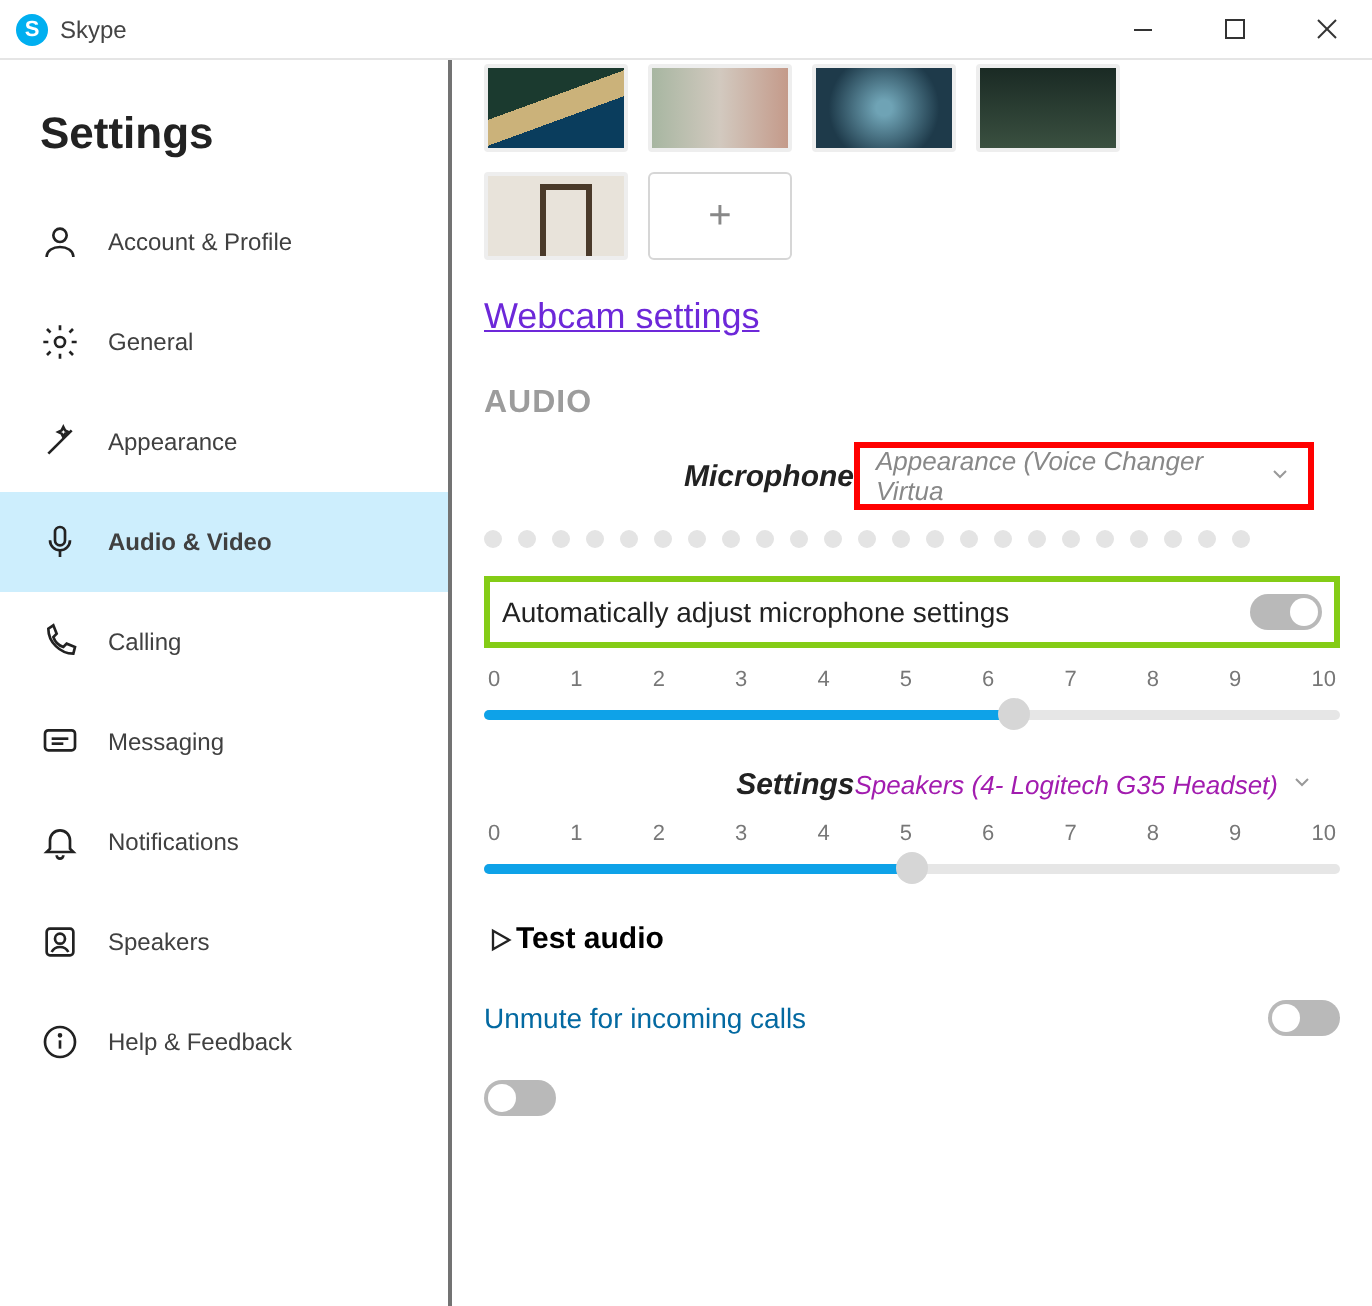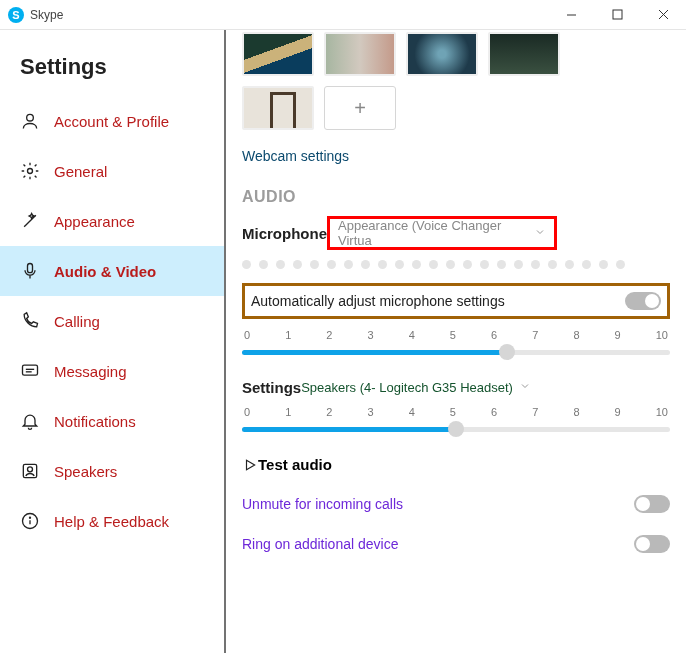--- a/index.html
+++ b/index.html
@@ -10,70 +10,70 @@
   .titlebar .app-icon { width: 16px; height: 16px; margin: 0 6px 0 8px; border-radius: 50%; background: #00aff0; display: flex; align-items: center; justify-content: center; color: #fff; font-size: 11px; font-weight: bold; }
   .titlebar .title { font-size: 12px; color: #444; }
   .titlebar .spacer { flex: 1; }
   .winbtn { width: 46px; height: 30px; display: flex; align-items: center; justify-content: center; }
   .winbtn svg { stroke: #333; }
 
   
   .wrap { display: flex; height: calc(100% - 30px); }
   .sidebar { width: 226px; border-right: 2px solid #737373; padding-top: 24px; }
   .sidebar h1 { font-size: 22px; font-weight: 700; color: #222; padding: 0 0 16px 20px; }
-  .nav-item { display: flex; align-items: center; height: 50px; padding-left: 20px; font-size: 15px; color: #b91c1c; cursor: pointer; }
+  .nav-item { display: flex; align-items: center; height: 50px; padding-left: 20px; font-size: 12px; color: #404040; cursor: pointer; }
   .nav-item.active { background: #cdeefd; font-weight: 600; }
   .nav-item .icon { width: 20px; height: 20px; margin-right: 14px; display: flex; align-items: center; justify-content: center; }
   .nav-item .icon svg { stroke: #222; fill: none; stroke-width: 1.6; }
 
   
   .content { flex: 1; padding: 0 16px 0 16px; overflow-y: hidden; position: relative; }
 
   .thumbs { display: flex; flex-wrap: wrap; gap: 10px; margin-top: 2px; }
   .thumb { width: 72px; height: 44px; background: #ccc; border: 2px solid #eee; border-radius: 2px; position: relative; overflow: hidden; }
   .thumb.t1 { background: linear-gradient(160deg,#1b3a2f 40%,#cbb27a 40% 60%,#0a3d5d 60%); }
   .thumb.t2 { background: linear-gradient(90deg,#a7b6a1,#d2c9bf,#c49a8a); }
   .thumb.t3 { background: radial-gradient(circle,#6fa3b5 10%,#1e3a4a 70%); }
   .thumb.t4 { background: linear-gradient(180deg,#1a2a24,#3a5040); }
   .thumb.t5 { background: #e8e3da; }
   .thumb.t5::after { content:""; position:absolute; left:26px; top:4px; width:20px; height:36px; border:3px solid #4a3a2a; }
   .add-bg { width: 72px; height: 44px; border: 1px solid #d6d6d6; border-radius: 3px; display: flex; align-items: center; justify-content: center; color: #888; font-size: 20px; cursor: pointer; }
 
-  .link { color: #0c4a6e; font-size: 14px; margin: 18px 0 24px 0; cursor: pointer; display: inline-block; }
+  .link { color: #6d28d9; font-size: 18px; margin: 18px 0 24px 0; cursor: pointer; display: inline-block; text-decoration: underline; }
 
   .section-label { color: #9c9c9c; font-size: 16px; font-weight: 600; letter-spacing: 0.5px; margin-bottom: 10px; }
 
-  .row { display: flex; align-items: center; justify-content: flex-start; margin: 8px 0; }
+  .row { display: flex; align-items: center; justify-content: flex-end; margin: 8px 13px; font-style: italic; }
   .row .label { font-size: 15px; font-weight: 600; color: #222; }
 
   .select-box { border: 3px solid #f00; padding: 4px 8px; width: 230px; height: 34px; display: flex; align-items: center; justify-content: space-between; color: #888; font-size: 13px; cursor: pointer; }
-  .select-plain { color: #14532d; font-size: 13px; display: flex; align-items: center; gap: 6px; cursor: pointer; }
+  .select-plain { color: #a21caf; font-size: 13px; display: flex; align-items: center; gap: 6px; cursor: pointer; }
   .chev svg { stroke: #999; }
 
   .dots { display: flex; gap: 8px; margin: 10px 0 14px 0; }
   .dot { width: 9px; height: 9px; border-radius: 50%; background: #e4e4e4; }
 
-  .red-box { border: 3px solid #a16207; padding: 6px 6px; display: flex; align-items: center; justify-content: space-between; }
+  .red-box { border: 3px solid #84cc16; padding: 6px 6px; display: flex; align-items: center; justify-content: space-between; }
   .red-box .text { font-size: 14px; color: #222; }
 
   .toggle { width: 36px; height: 18px; border-radius: 10px; background: #b9b9b9; position: relative; cursor: pointer; }
   .toggle::after { content:""; position:absolute; right:2px; top:2px; width:14px; height:14px; background:#fff; border-radius:50%; }
   .toggle.off::after { left:2px; right:auto; }
 
   .slider-block { margin: 10px 0 18px 0; }
   .ticks { display: flex; justify-content: space-between; font-size: 11px; color: #777; padding: 0 2px; }
   .track { position: relative; height: 18px; margin-top: 2px; }
   .track .rail { position: absolute; top: 7px; left: 0; right: 0; height: 5px; background: #e6e6e6; border-radius: 3px; }
   .track .fill { position: absolute; top: 7px; left: 0; height: 5px; background: #0ea2e8; border-radius: 3px; }
   .track .knob { position: absolute; top: 1px; width: 16px; height: 16px; background: #d6d6d6; border-radius: 50%; transform: translateX(-50%); cursor: pointer; }
 
   .test-audio { display: flex; align-items: center; font-size: 15px; font-weight: 600; margin: 16px 0; cursor: pointer; }
   .test-audio .play { width: 16px; height: 16px; display: flex; align-items: center; justify-content: center; }
 
-  .simple-row { display: flex; align-items: center; justify-content: space-between; font-size: 14px; color: #6d28d9; margin: 22px 0; }
+  .simple-row { display: flex; align-items: center; justify-content: space-between; font-size: 14px; color: #0369a1; margin: 22px 0; }
 </style>
 </head>
 <body>
 
 <div class="titlebar">
   <div class="app-icon">S</div>
   <div class="title">Skype</div>
   <div class="spacer"></div>
   <div class="winbtn">
       <svg width="11" height="11">
@@ -302,18 +302,17 @@
         </span>
       <span>Test audio</span>
     </div>
 
     <div class="simple-row">
       <span>Unmute for incoming calls</span>
       <div class="toggle off"></div>
     </div>
 
     <div class="simple-row">
-      <span>Ring on additional device</span>
       <div class="toggle off"></div>
     </div>
 
   </div>
 </div>
 
 </body></html>

